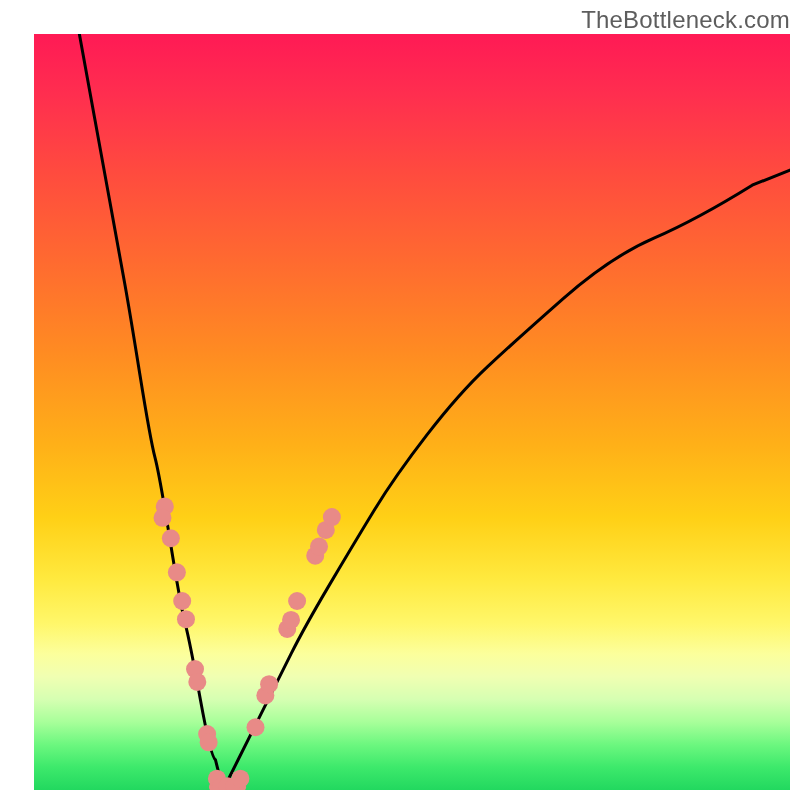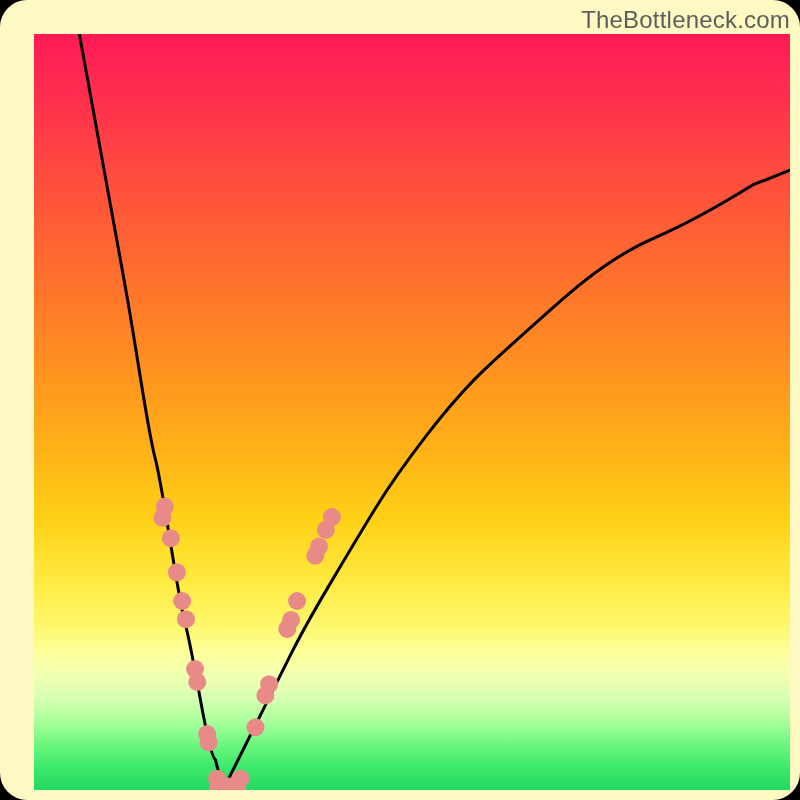--- a/index.html
+++ b/index.html
@@ -10,22 +10,21 @@
     background: #000;
     overflow: hidden;
     font-family: Arial, Helvetica, sans-serif;
   }
   .frame {
     position: absolute;
     left: 0;
     top: 0;
     width: 800px;
     height: 800px;
-    background: #fef9c3;
-    border-radius: 27px;
+    background: #ffffff;
   }
   .plot {
     position: absolute;
     left: 34px;
     top: 34px;
     width: 756px;
     height: 756px;
     
     background: linear-gradient(to bottom,
       #ff1a55 0%,

